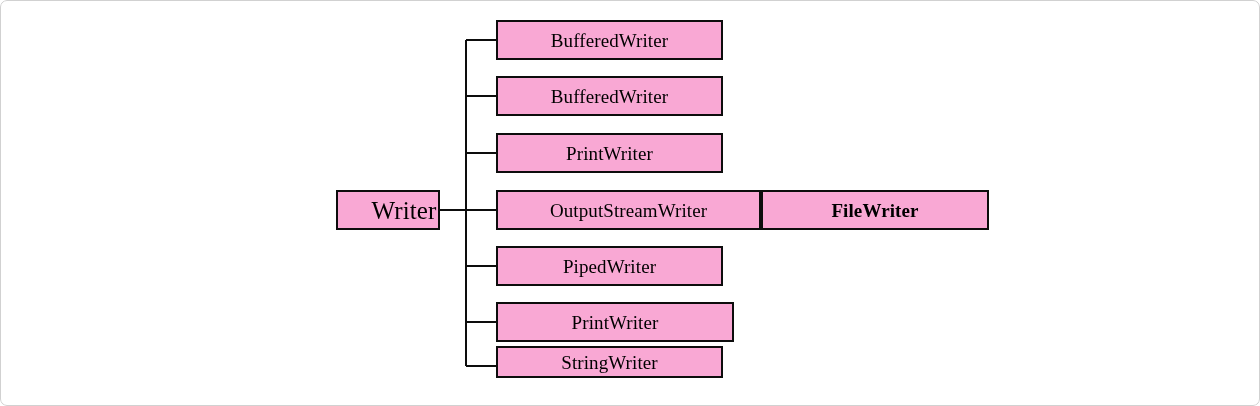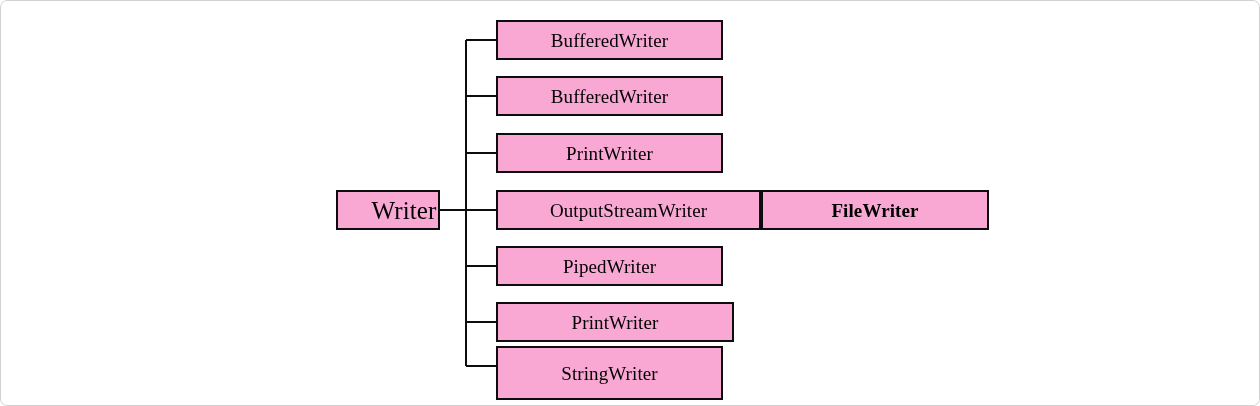--- a/index.html
+++ b/index.html
@@ -73,18 +73,18 @@
 
   <div class="node" id="root-node" style="left: 336px; top: 190px; width: 104px; height: 40px; font-size: 25px; border-width: 2px; border-color: rgb(13, 13, 13); color: rgb(0, 0, 0); padding-left: 32px;">Writer</div>
 
   <div id="subclass-layer">
       <div class="node" style="left: 496px; top: 20px; width: 227px; height: 40px; font-size: 19px; border-width: 2px; border-color: rgb(13, 13, 13); color: rgb(0, 0, 0);">BufferedWriter</div>
       <div class="node" style="left: 496px; top: 76px; width: 227px; height: 40px; font-size: 19px; border-width: 2px; border-color: rgb(13, 13, 13); color: rgb(0, 0, 0);">BufferedWriter</div>
       <div class="node" style="left: 496px; top: 133px; width: 227px; height: 40px; font-size: 19px; border-width: 2px; border-color: rgb(13, 13, 13); color: rgb(0, 0, 0);">PrintWriter</div>
       <div class="node" style="left: 496px; top: 190px; width: 265px; height: 40px; font-size: 19px; border-width: 2px; border-color: rgb(13, 13, 13); color: rgb(0, 0, 0);">OutputStreamWriter</div>
       <div class="node" style="left: 496px; top: 246px; width: 227px; height: 40px; font-size: 19px; border-width: 2px; border-color: rgb(13, 13, 13); color: rgb(0, 0, 0); text-align: center;">PipedWriter</div>
       <div class="node" style="left: 496px; top: 302px; width: 238px; height: 40px; font-size: 19px; border-width: 2px; border-color: rgb(13, 13, 13); color: rgb(0, 0, 0);">PrintWriter</div>
-      <div class="node" style="left: 496px; top: 346px; width: 227px; height: 54px; font-size: 19px; border-width: 2px; border-color: rgb(13, 13, 13); color: rgb(0, 0, 0);">StringWriter</div>
+      <div class="node" style="left: 496px; top: 346px; width: 227px; height: 32px; font-size: 19px; border-width: 2px; border-color: rgb(13, 13, 13); color: rgb(0, 0, 0);">StringWriter</div>
     </div>
 
   <div class="node" id="leaf-node" style="left: 761px; top: 190px; width: 228px; height: 40px; font-size: 19px; border-width: 2px; border-color: rgb(13, 13, 13); color: rgb(0, 0, 0); font-weight: bold;">FileWriter</div>
 
 </div>
 
 </body></html>

